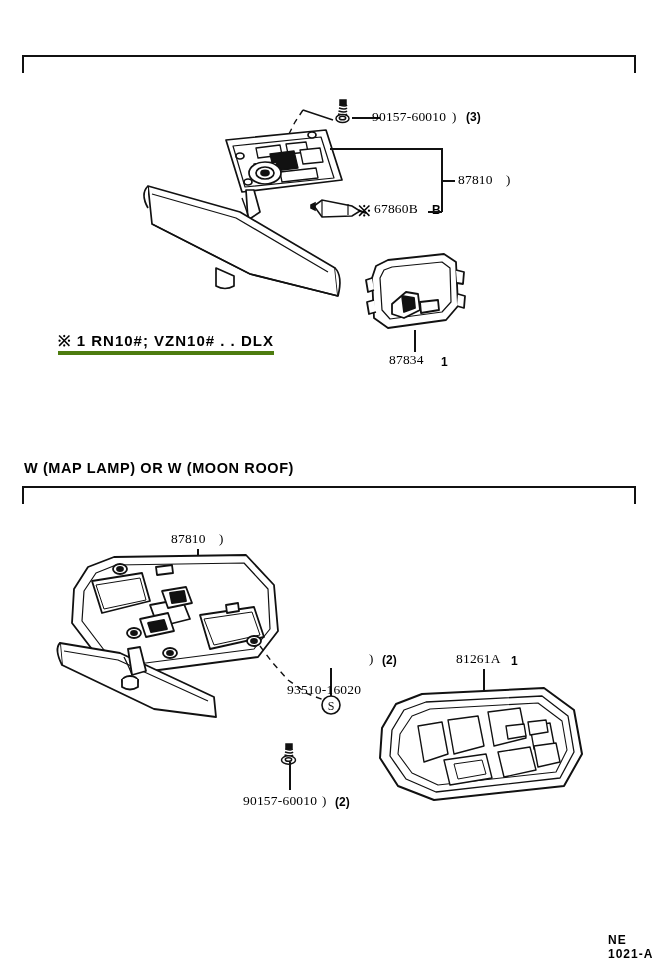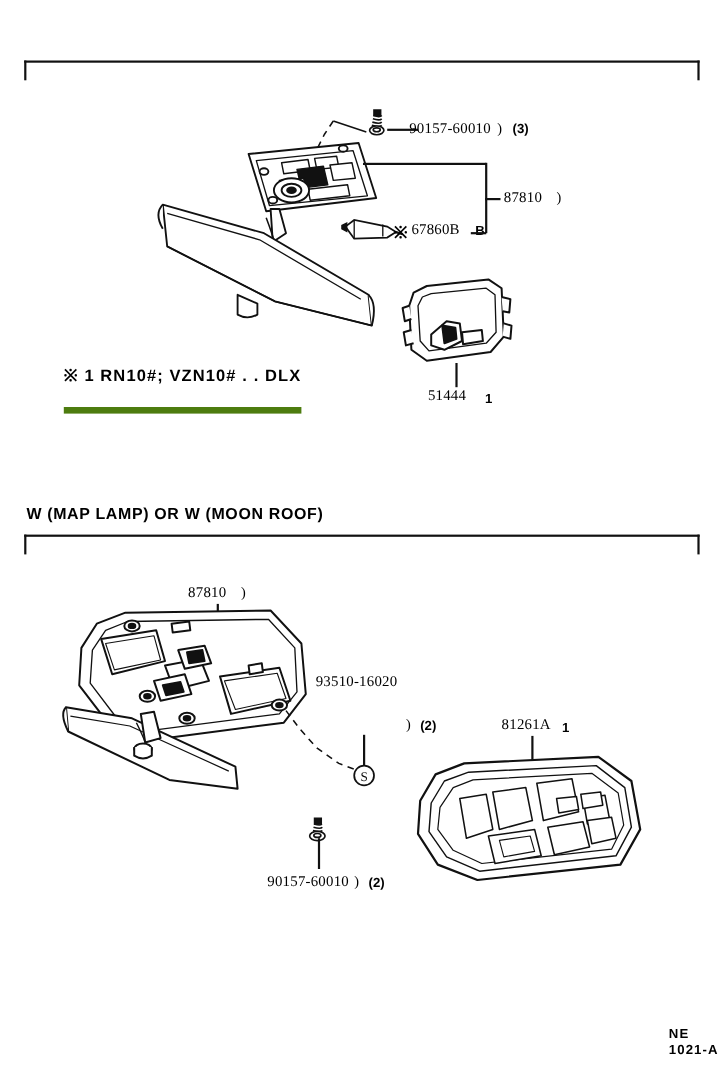--- a/index.html
+++ b/index.html
@@ -15,22 +15,22 @@
   .bracket{position:absolute;}
   .bracket .h{position:absolute;height:2px;background:#111;}
   .bracket .v{position:absolute;width:2px;background:#111;}
 
   
   .lbl{position:absolute;white-space:nowrap;font-family:"Liberation Serif",serif;}
   .pn{font-size:13.5px;letter-spacing:.2px;}
   .qty{font-size:12px;font-weight:bold;font-family:"Liberation Sans",sans-serif;}
   .paren{font-size:13px;}
   .note-box{position:absolute;white-space:nowrap;font-family:"Liberation Sans",sans-serif;
-            font-size:15px;font-weight:bold;letter-spacing:1px;border-bottom:6px solid #4d7c0f;
-            padding-bottom:20px;}
+            font-size:15px;font-weight:bold;letter-spacing:1px;border-bottom:4px solid #4d7c0f;
+            padding-bottom:1px;}
   .sect-head{position:absolute;white-space:nowrap;font-family:"Liberation Sans",sans-serif;
              font-size:14.5px;font-weight:bold;letter-spacing:.6px;}
   .footer{position:absolute;font-family:"Liberation Sans",sans-serif;font-size:12px;
           font-weight:bold;letter-spacing:1px;}
 
   
   .lead{position:absolute;background:#111;}
   .lead.h{height:1.6px;}
   .lead.v{width:1.6px;}
 
@@ -150,21 +150,21 @@
         <path d="M98 22 L106 24 L105 36 L99 35" fill="#fff"></path>
         <path d="M100 46 L107 48 L106 60 L99 58" fill="#fff"></path>
 
         <path d="M34 56 L48 44 L60 46 L62 62 L46 70 L34 66 Z" fill="#fff"></path>
         <path d="M44 48 L56 50 L57 60 L46 64 Z" fill="#111"></path>
         <path d="M62 54 L80 52 L81 62 L63 65 Z" fill="#fff"></path>
       </g>
     </svg>
   </div>
   <div class="lead v" style="left:414px;top:330px;height:22px;"></div>
-  <div class="lbl pn" style="left:389px;top:352px;">51444</div>
+  <div class="lbl pn" style="left:389px;top:352px;">87834</div>
   <div class="lbl qty" style="left:441px;top:355px;">1</div>
 
   <div class="note-box" style="left:58px;top:330px;">※ 1  RN10#;  VZN10# . . DLX</div>
 
   <div class="sect-head" style="left:24px;top:460px;">W (MAP  LAMP) OR  W (MOON  ROOF)</div>
 
   <div class="bracket" style="left:22px;top:486px;width:614px;height:40px;">
     <div class="h" style="left:0;top:0;width:614px;"></div>
     <div class="v" style="left:0;top:0;height:18px;"></div>
     <div class="v" style="right:0;top:0;height:18px;"></div>
@@ -223,21 +223,21 @@
       <path d="M2 6 L14 22 L30 40 L50 54 L66 60" stroke="#111" stroke-width="1.4" fill="none" stroke-dasharray="6 5"></path>
     </svg>
   </div>
   <div class="art" style="left:320px;top:694px;width:22px;height:22px;">
     <svg width="22" height="22" viewBox="0 0 22 22">
       <circle cx="11" cy="11" r="9" fill="#fff" stroke="#111" stroke-width="1.6"></circle>
       <text x="11" y="16" text-anchor="middle" font-family="'Liberation Serif',serif" font-size="12" fill="#111">S</text>
     </svg>
   </div>
   <div class="lead v" style="left:330px;top:668px;height:28px;"></div>
-  <div class="lbl pn" style="left:287px;top:612px;">93510-16020</div>
+  <div class="lbl pn" style="left:287px;top:682px;">93510-16020</div>
   <div class="lbl paren" style="left:369px;top:651px;">)</div>
   <div class="lbl qty" style="left:382px;top:653px;">(2)</div>
 
   <div class="lbl pn" style="left:456px;top:651px;">81261A</div>
   <div class="lbl qty" style="left:511px;top:654px;">1</div>
   <div class="lead v" style="left:483px;top:669px;height:22px;"></div>
 
   <div class="art" style="left:374px;top:682px;width:216px;height:130px;">
     <svg width="216" height="130" viewBox="0 0 216 130">
       <g fill="#fff" stroke="#111" stroke-width="2" stroke-linejoin="round">

